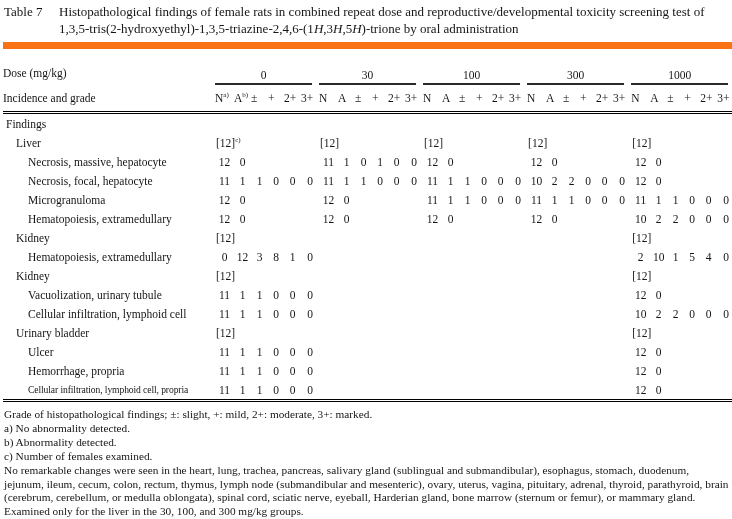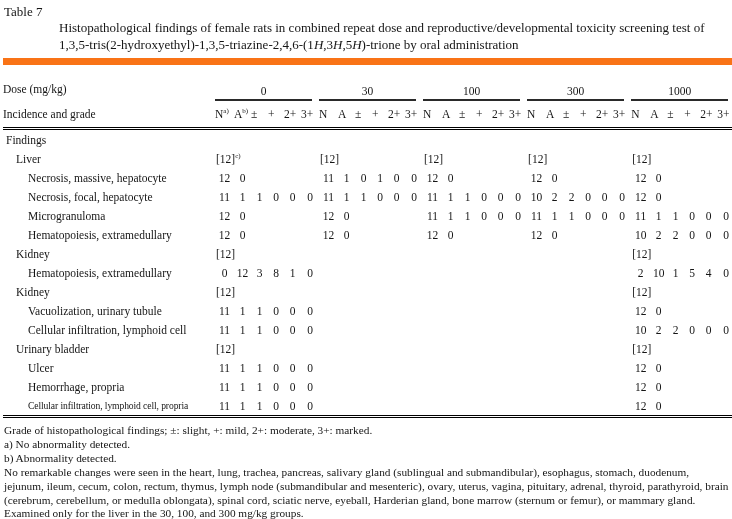--- a/index.html
+++ b/index.html
@@ -6,21 +6,21 @@
   body {
     width:732px; height:519px; overflow:hidden;
     font-family:"Liberation Serif", serif; color:#151515;
     -webkit-font-smoothing:antialiased;
   }
   .page { position:relative; width:732px; height:519px; box-sizing:border-box; padding:3px 2px 0 3px; }
 
   
   .title { display:flex; font-size:13px; line-height:16.5px; margin:1px 0 5px 1px; }
   .title-label { flex:0 0 55px; }
-  .title-text { flex:1; padding-right:4px;margin-top:16px; }
+  .title-text { flex:1; padding-right:4px; }
   .title-text .it { font-style:italic; }
 
   
   table { border-collapse:collapse; table-layout:fixed; width:729px; }
   td { padding:0; font-size:11.5px; white-space:nowrap; vertical-align:middle; }
   .lbl { text-align:left; }
   .ind0 { padding-left:3px; }
   .ind1 { padding-left:13px; }
   .ind2 { padding-left:25px; }
   .small-lbl { font-size:9.6px; letter-spacing:-0.1px; }
@@ -412,16 +412,17 @@
           <td class="val"></td>
           <td class="val"></td>
         </tr>
       </tbody>
     </table>
 
   <div class="footnotes" id="footnotes">
       <div>Grade of histopathological findings; ±: slight, +: mild, 2+: moderate, 3+: marked.</div>
       <div>a) No abnormality detected.</div>
       <div>b) Abnormality detected.</div>
+      <div>c) Number of females examined.</div>
       <div>No remarkable changes were seen in the heart, lung, trachea, pancreas, salivary gland (sublingual and submandibular), esophagus, stomach, duodenum, jejunum, ileum, cecum, colon, rectum, thymus, lymph node (submandibular and mesenteric), ovary, uterus, vagina, pituitary, adrenal, thyroid, parathyroid, brain (cerebrum, cerebellum, or medulla oblongata), spinal cord, sciatic nerve, eyeball, Harderian gland, bone marrow (sternum or femur), or mammary gland.</div>
       <div>Examined only for the liver in the 30, 100, and 300 mg/kg groups.</div>
     </div>
 </div>
 
 </body></html>

